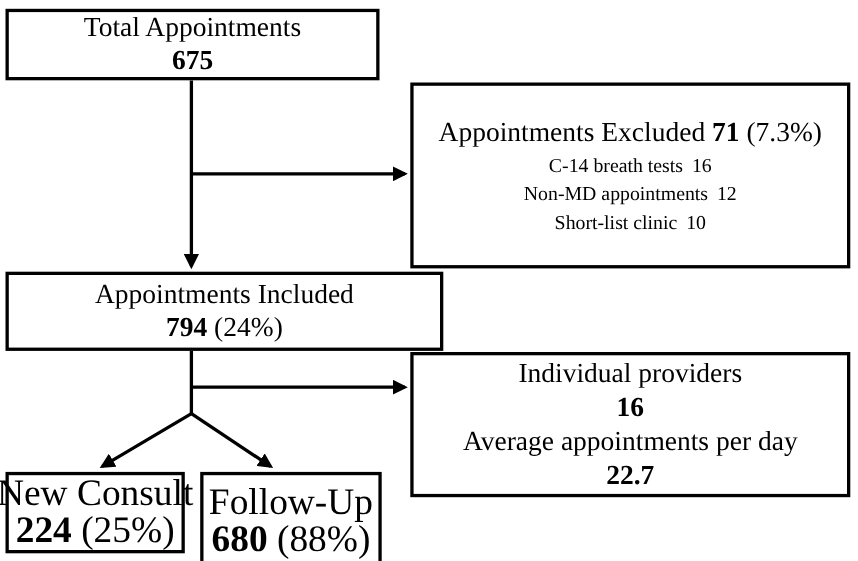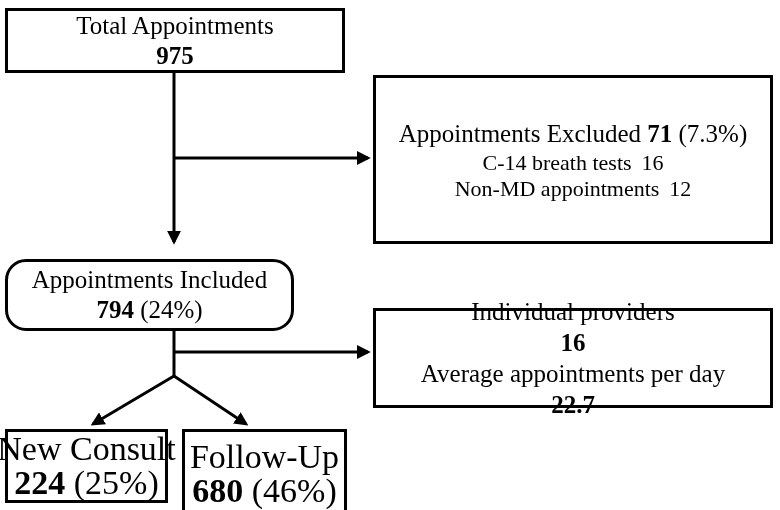--- a/index.html
+++ b/index.html
@@ -30,28 +30,28 @@
     border: 3px solid #000000;
     background: #ffffff;
     display: flex;
     flex-direction: column;
     justify-content: center;
     align-items: center;
     text-align: center;
   }
   .box-total      { left: 5px;   top: 8px;   width: 340px; height: 65px;  }
   .box-excluded   { left: 373px; top: 75px;  width: 400px; height: 169px; align-items: center; }
-  .box-included   { left: 5px;   top: 259px; width: 289px; height: 72px; border-radius: 21px;  }
-  .box-providers  { left: 373px; top: 308px; width: 400px; height: 100px; }
+  .box-included   { left: 5px;   top: 247px; width: 398px; height: 72px;  }
+  .box-providers  { left: 373px; top: 320px; width: 400px; height: 132px; }
   .box-newconsult { left: 5px;   top: 429px; width: 163px; height: 74px;  }
   .box-followup   { left: 182px; top: 429px; width: 165px; height: 90px;  }
 
   .line-main   { font-size: 25px; line-height: 30px; white-space: nowrap; }
   .line-big    { font-size: 34px; line-height: 34px; white-space: nowrap; }
-  .line-item   { font-size: 22px; line-height: 26px; white-space: nowrap; }
+  .line-item   { font-size: 18px; line-height: 26px; white-space: nowrap; }
   .line-prov   { font-size: 25px; line-height: 31px; white-space: nowrap; }
   .excluded-header { font-size: 25px; line-height: 32px; white-space: nowrap; }
 
   .bold { font-weight: bold; }
   .item-value { margin-left: 0.45em; }
 </style>
 </head>
 <body>
 
 <div id="canvas">
@@ -65,34 +65,37 @@
     <line x1="174" y1="73" x2="174" y2="242" stroke="#000" stroke-width="3" marker-end="url(#arrow)"></line>
     <line x1="174" y1="158" x2="368" y2="158" stroke="#000" stroke-width="3" marker-end="url(#arrow)"></line>
     <line x1="174" y1="319" x2="174" y2="377" stroke="#000" stroke-width="3"></line>
     <line x1="174" y1="352" x2="368" y2="352" stroke="#000" stroke-width="3" marker-end="url(#arrow)"></line>
     <line x1="174" y1="376" x2="93" y2="424" stroke="#000" stroke-width="3" marker-end="url(#arrow)"></line>
     <line x1="174" y1="376" x2="246" y2="424" stroke="#000" stroke-width="3" marker-end="url(#arrow)"></line>
   </svg>
 
   <div class="flow-box box-total">
     <div class="line-main">Total Appointments</div>
-    <div class="line-main bold">975</div>
+    <div class="line-main bold">675</div>
   </div>
 
   <div class="flow-box box-excluded">
     <div class="excluded-header">
       <span>Appointments Excluded</span>
       <span class="bold">71</span>
       <span>(7.3%)</span>
     </div>
     <div class="line-item">
       <span>C-14 breath tests</span><span class="item-value">16</span>
     </div>
     <div class="line-item">
       <span>Non-MD appointments</span><span class="item-value">12</span>
+    </div>
+    <div class="line-item">
+      <span>Short-list clinic</span><span class="item-value">10</span>
     </div>
   </div>
 
   <div class="flow-box box-included">
     <div class="line-main">Appointments Included</div>
     <div class="line-main">
       <span class="bold">794</span>
       <span>(24%)</span>
     </div>
   </div>
@@ -109,17 +112,17 @@
     <div class="line-big">
       <span class="bold">224</span>
       <span>(25%)</span>
     </div>
   </div>
 
   <div class="flow-box box-followup">
     <div class="line-big">Follow-Up</div>
     <div class="line-big">
       <span class="bold">680</span>
-      <span>(46%)</span>
+      <span>(88%)</span>
     </div>
   </div>
 
 </div>
 
 </body></html>

